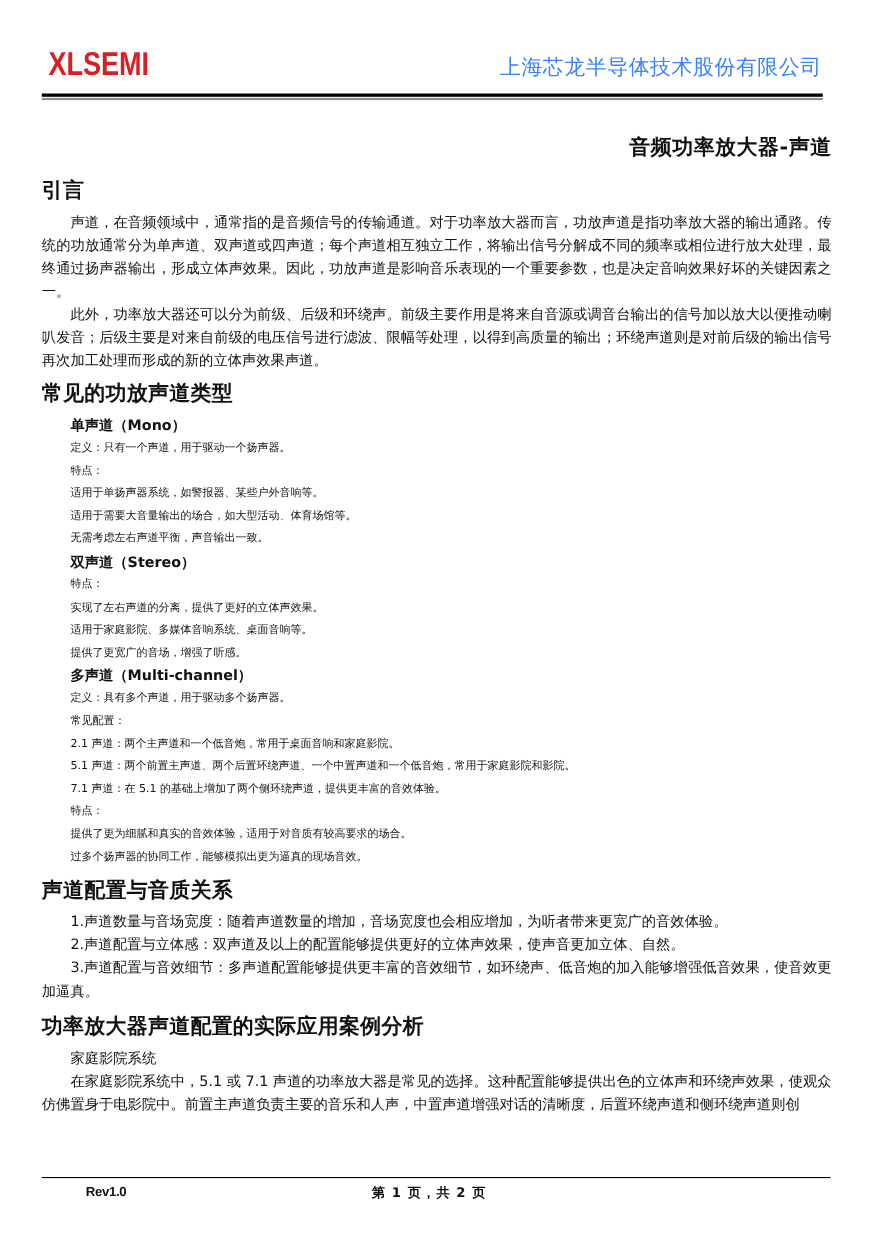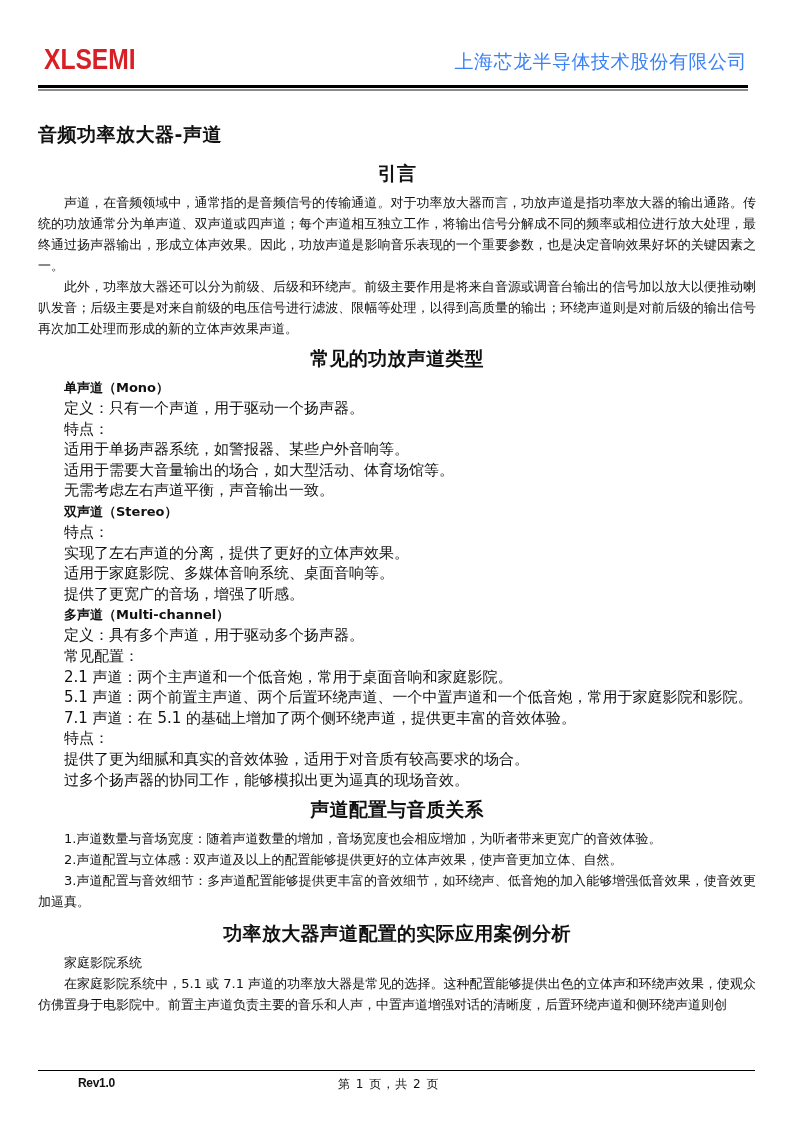--- a/index.html
+++ b/index.html
@@ -61,52 +61,51 @@
       background: #8a8a8a;
     }
 
     .content {
       position: absolute;
       left: 38px;
       top: 120px;
       width: 718px;
     }
     .doc-title {
-      text-align: left;
+      text-align: right;
       font-weight: bold;
       font-size: 19px;
       line-height: 28px;
       margin: 0 0 10px 0;
       letter-spacing: 0.5px;
     }
     h2.section {
       font-size: 19px;
       font-weight: bold;
       margin: 0;
       line-height: 30px;
       letter-spacing: 0.3px;
-      text-align: center;
     }
     p.para {
       margin: 0;
       font-size: 13px;
       line-height: 21px;
       text-indent: 26px;
       text-align: justify;
     }
     .sub-block {
       padding-left: 26px;
     }
     .sub-title {
       font-size: 13px;
       font-weight: bold;
       line-height: 21px;
     }
     .line {
-      font-size: 15px;
+      font-size: 10px;
       line-height: 20.6px;
       white-space: nowrap;
     }
     .gap-s { height: 4px; }
     .gap-m { height: 6px; }
 
     .page-footer {
       position: absolute;
       left: 38px;
       top: 1070px;
@@ -129,21 +128,21 @@
       font-weight: bold;
       font-family: "Liberation Sans", sans-serif;
       letter-spacing: -0.3px;
       padding-left: 40px;
     }
     .page-num {
       position: absolute;
       left: 300px;
       top: 6px;
       font-size: 12px;
-      font-weight: normal;
+      font-weight: bold;
       letter-spacing: 1px;
       text-align: right;
     }
   </style>
 </head>
 <body>
 
 <div class="page-header">
   <div class="logo">XLSEMI</div>
   <div class="company">上海芯龙半导体技术股份有限公司</div>

